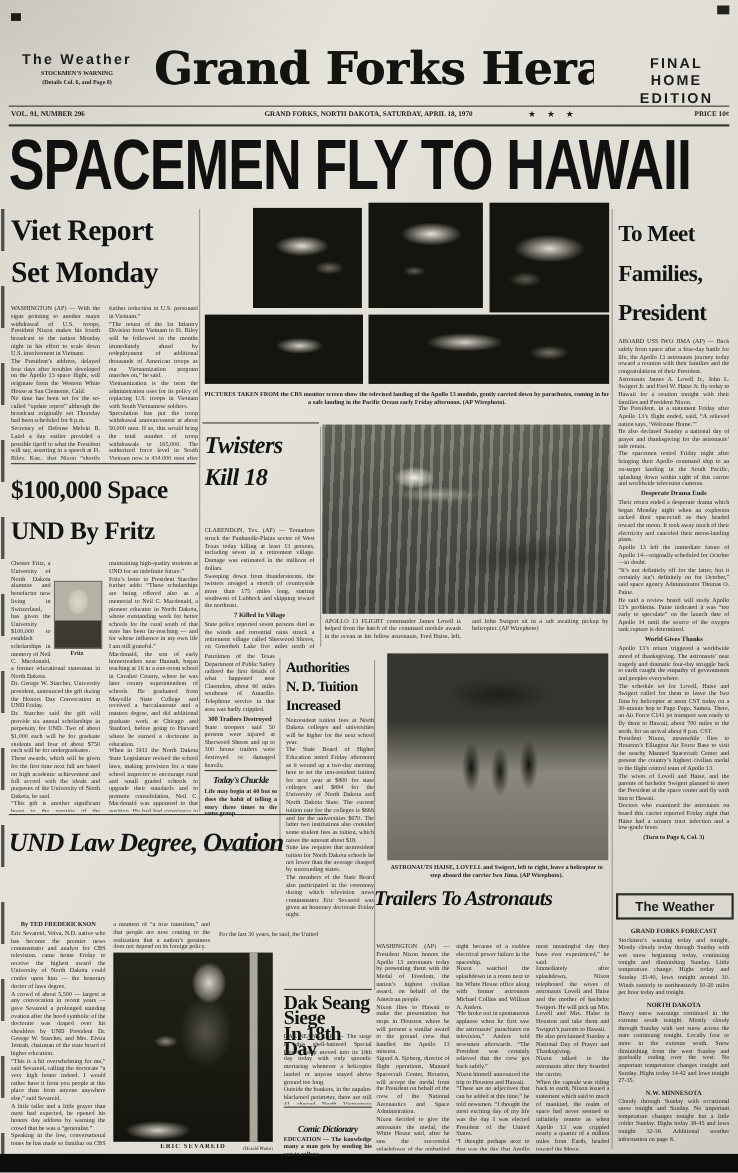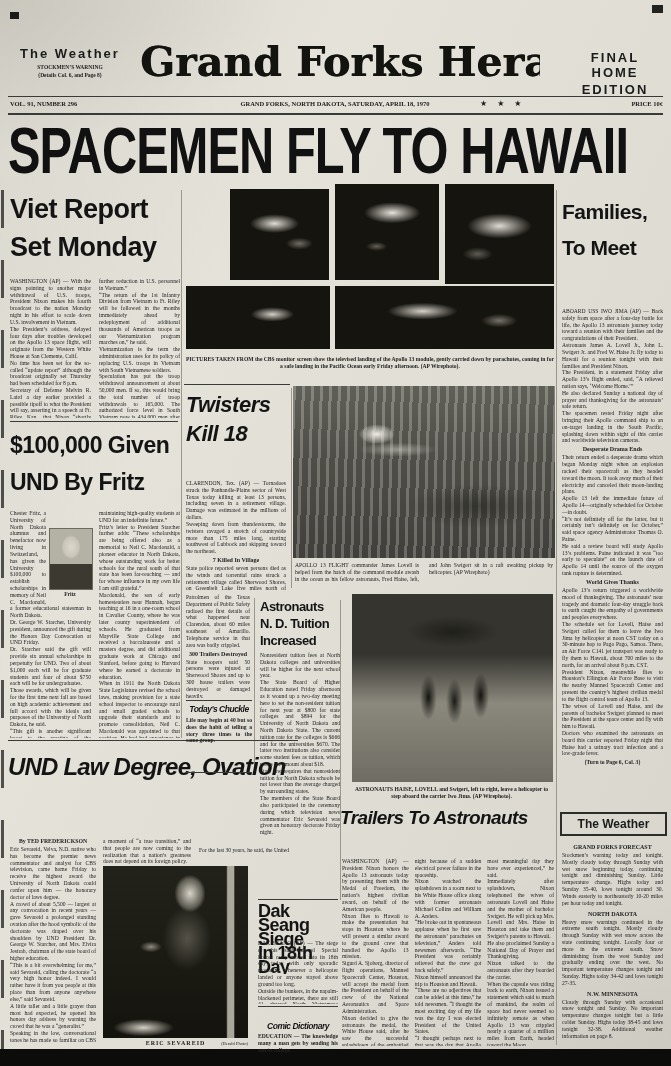--- a/index.html
+++ b/index.html
@@ -6,21 +6,21 @@
   #page{position:relative;width:671px;height:1066px;overflow:hidden;
     background:
       radial-gradient(ellipse 400px 220px at 0% 0%, rgba(120,118,110,.18), transparent 70%),
       radial-gradient(ellipse 500px 300px at 100% 100%, rgba(120,118,110,.12), transparent 70%),
       linear-gradient(115deg,#dad7ce 0%,#e5e2da 30%,#e0ddd5 60%,#d8d5cc 100%);
     font-family:"Liberation Serif",serif;color:#1c1c1c;}
   .abs{position:absolute;overflow:hidden;}
   .bodytxt{font:5.6px/1.22 "Liberation Serif",serif;text-align:justify;white-space:pre-line;color:#222;}
   .subhead{font-weight:bold;font-size:6px;text-align:center;margin:2px 0;white-space:normal;}
   .turnline{font-weight:bold;font-size:5.6px;text-align:center;margin-top:2px;}
-  .hl{font-family:Liberation Sans, sans-serif;font-weight:bold;color:#141414;letter-spacing:-.5px;}
+  .hl{font-family:Liberation Serif, serif;font-weight:bold;color:#141414;letter-spacing:-.5px;}
   .ital{font-style:italic;}
   .rule{background:#3a3a36;}
   .vrule{background:#9b978c;width:1px;}
   .photo{background-color:#23221c;}
   .caption{font-size:5.6px;line-height:1.25;text-align:justify;}
   .capcenter{font-size:5.6px;line-height:1.25;text-align:center;}
   .twocol{display:flex;gap:8px;}
   .twocol>div{flex:1;}
   .cbsp{position:absolute;background-color:#16140e;}
 </style>
@@ -70,21 +70,21 @@
 No time has been set for the so-called “update report” although the broadcast originally set Thursday had been scheduled for 8 p.m.
 Secretary of Defense Melvin R. Laird a day earlier provided a possible tipoff to what the President will say, asserting in a speech at Ft. Riley, Kan., that Nixon “shortly will announce a</div>
     <div class="bodytxt">further reduction in U.S. personnel in Vietnam.”
 “The return of the 1st Infantry Division from Vietnam to Ft. Riley will be followed in the months immediately ahead by redeployment of additional thousands of American troops as our Vietnamization program marches on,” he said.
 Vietnamization is the term the administration uses for its policy of replacing U.S. troops in Vietnam with South Vietnamese soldiers.
 Speculation has put the troop withdrawal announcement at about 50,000 men. If so, this would bring the total number of troop withdrawals to 165,000. The authorized force level in South Vietnam now is 434,000 men after three withdrawals announced by Nixon.</div>
   </div>
   <div class="abs rule" style="left:10px;top:421px;width:168px;height:1px;"></div>
 
   <div class="abs hl" style="left:10px;top:427px;width:172px;font-size:23px;line-height:37px;">
-    <div>$100,000 Given</div>
+    <div>$100,000 Space</div>
     <div>UND By Fritz</div>
   </div>
   <div class="abs twocol" style="left:10px;top:510px;width:170px;height:228px;">
     <div>
       <div style="float:right;width:42px;margin:18px 0 2px 3px;">
         <div class="photo" style="width:42px;height:60px;border:1px solid #6d6a61;background:
           radial-gradient(ellipse 12px 15px at 50% 30%, #dcd8cc, rgba(220,216,204,.5) 65%, transparent 80%),
           linear-gradient(180deg,#b4b1a5 0 58%,#3b3930 59%);"></div>
         <div style="font:bold 5.5px 'Liberation Serif',serif;text-align:center;margin-top:1px;">Fritz</div>
       </div>
@@ -170,21 +170,21 @@
 
   <div class="abs photo" style="left:293px;top:386px;width:262px;height:172px;background:
       radial-gradient(ellipse 24px 13px at 32% 28%, rgba(247,245,237,.95), rgba(247,245,237,.25) 60%, transparent 76%),
       radial-gradient(ellipse 56px 10px at 40% 37%, rgba(222,220,210,.5), transparent 70%),
       radial-gradient(ellipse 90px 30px at 70% 70%, rgba(30,30,26,.5), transparent 75%),
       repeating-linear-gradient(92deg, rgba(216,214,202,.26) 0 3px, rgba(42,42,38,.18) 3px 9px),
       linear-gradient(180deg,#6b6a62,#575650 40%,#454440);"></div>
   <div class="abs caption" style="left:295px;top:562px;width:258px;height:28px;column-count:2;column-gap:10px;">APOLLO 13 FLIGHT commander James Lovell is helped from the hatch of the command module awash in the ocean as his fellow astronauts, Fred Haise, left, and John Swigert sit in a raft awaiting pickup by helicopter. (AP Wirephoto)</div>
 
   <div class="abs hl" style="left:260px;top:598px;width:90px;font-size:13px;line-height:17px;">
-    <div>Astronauts</div>
+    <div>Authorities</div>
     <div>N. D. Tuition</div>
     <div>Increased</div>
   </div>
   <div class="abs bodytxt" style="left:260px;top:652px;width:80px;height:246px;">Nonresident tuition fees at North Dakota colleges and universities will be higher for the next school year.
 The State Board of Higher Education noted Friday afternoon as it wound up a two-day meeting here to set the non-resident tuition for next year at $800 for state colleges and $894 for the University of North Dakota and North Dakota State. The current tuition rate for the colleges is $666 and for the universities $670. The latter two institutions also consider some student fees as tuition, which raises the amount about $18.
 State law requires that nonresident tuition for North Dakota schools be not lower than the average charged by surrounding states.
 The members of the State Board also participated in the ceremony during which television news commentator Eric Sevareid was given an honorary doctorate Friday night.</div>
 
   <div class="abs photo" style="left:352px;top:594px;width:201px;height:188px;background:
       radial-gradient(ellipse 11px 30px at 38% 55%, #14130f, transparent 76%),
@@ -226,22 +226,23 @@
   <div class="abs bodytxt" style="left:258px;top:940px;width:80px;height:64px;">DAK SEANG (AP) — The siege of this shell-battered Special Forces camp moved into its 18th day today with only sporadic mortaring whenever a helicopter landed or anyone stayed above ground too long.
 Outside the bunkers, in the napalm-blackened perimeter, there are still 41 charred North Vietnamese bodies strewn near the barbed wire—mute reminders of a massive assault that began April 1 and has flickered out in apparent failure.
 But the camp’s defenders—seven U.S. Special Forces troopers and some 400 Montagnard irregulars—still are worried. Not about whether Dak Seang can be taken, but when the next series of attacks will begin.</div>
 
   <div class="abs" style="left:258px;top:1006px;width:80px;height:40px;border-top:1px solid #3a3a36;padding-top:14px;">
     <div class="hl ital" style="font-size:8.5px;text-align:center;margin-bottom:2px;">Comic Dictionary</div>
     <div class="bodytxt" style="font-weight:bold;">EDUCATION — The knowledge many a man gets by sending his son to college.</div>
   </div>
 
   <div class="abs hl" style="left:562px;top:194px;width:101px;font-size:21px;line-height:36px;">
+    <div>To Meet</div>
     <div>Families,</div>
-    <div>To Meet</div>
+    <div>President</div>
   </div>
   <div class="abs" style="left:562px;top:308px;width:101px;height:500px;">
     <div class="bodytxt">ABOARD USS IWO JIMA (AP) — Back safely from space after a four-day battle for life, the Apollo 13 astronauts journey today toward a reunion with their families and the congratulations of their President.
 Astronauts James A. Lovell Jr., John L. Swigert Jr. and Fred W. Haise Jr. fly today to Hawaii for a reunion tonight with their families and President Nixon.
 The President, in a statement Friday after Apollo 13’s flight ended, said, “A relieved nation says, ‘Welcome Home.’”
 He also declared Sunday a national day of prayer and thanksgiving for the astronauts’ safe return.
 The spacemen rested Friday night after bringing their Apollo command ship to an on-target landing in the South Pacific, splashing down within sight of this carrier and worldwide television cameras.</div>
     <div class="subhead">Desperate Drama Ends</div>
     <div class="bodytxt">Their return ended a desperate drama which began Monday night when an explosion racked their spacecraft as they headed toward the moon. It took away much of their electricity and canceled their moon-landing plans.
 Apollo 13 left the immediate future of Apollo 14—originally scheduled for October—in doubt.

